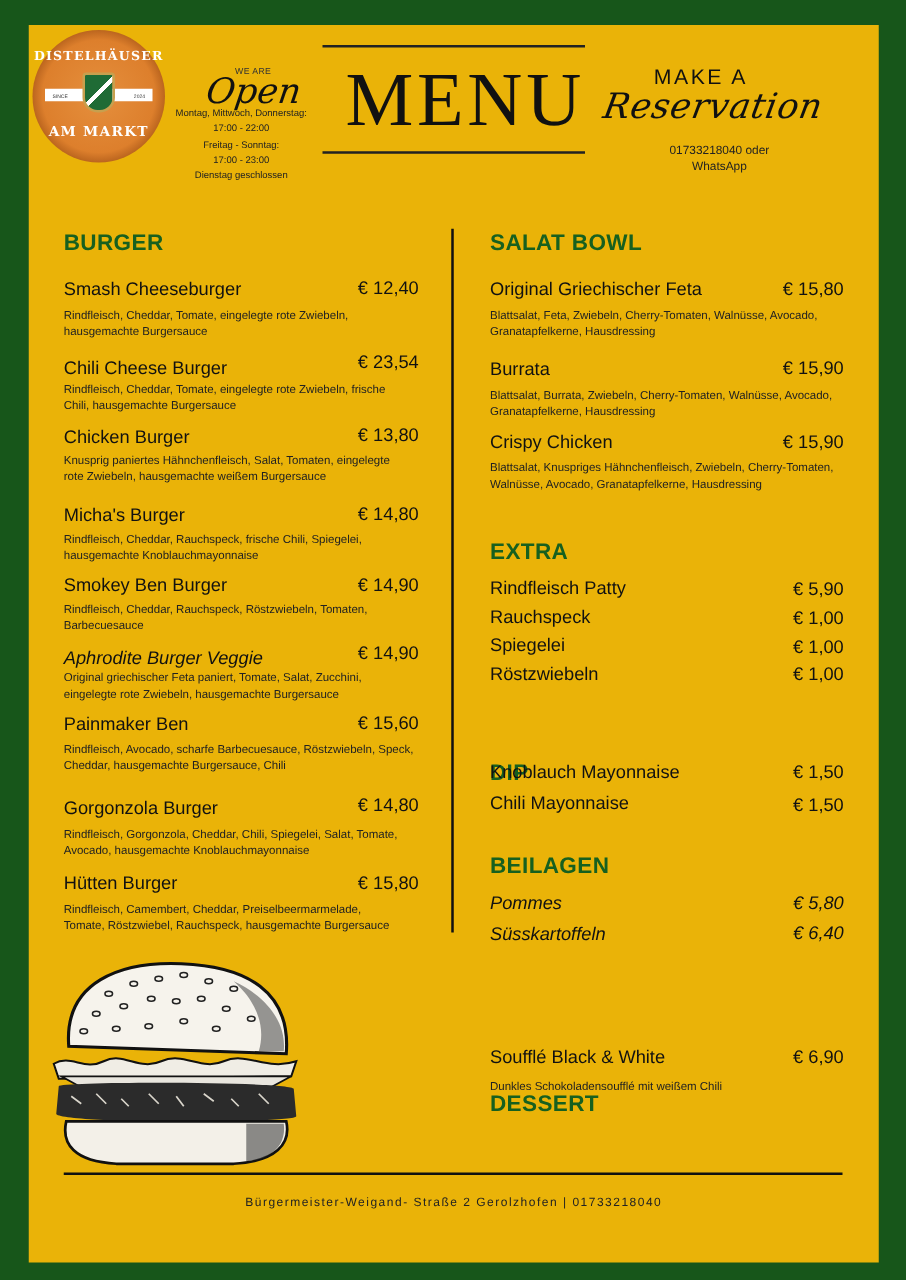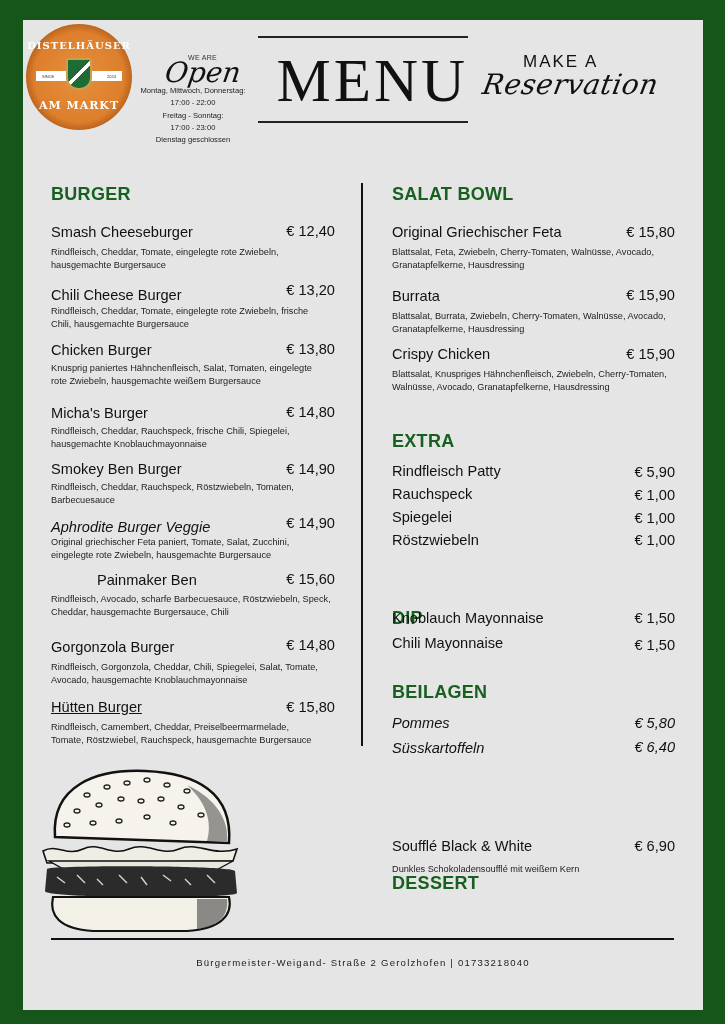--- a/index.html
+++ b/index.html
@@ -7,21 +7,21 @@
   body {
     background: #17561a;
     font-family: "Liberation Sans", sans-serif;
     position: relative;
     overflow: hidden;
   }
   .page {
     position: absolute;
     left: 23px; top: 20px;
     width: 680px; height: 990px;
-    background: #e5e5e5;
+    background: #eab308;
   }
   .abs { position: absolute; }
 
   
   .logo {
     position: absolute; left: 3px; top: 4px;
     width: 106px; height: 106px; border-radius: 50%;
     background: radial-gradient(circle at 50% 50%, #e58f3d 0%, #dd7f2c 60%, #b7621d 72%, #5f8f2f 76%, #3f7a26 82%, #9c3a1c 88%, #5a7d2a 100%);
   }
   .logo .ring-text-top {
@@ -120,32 +120,36 @@
     <div>17:00 - 23:00</div>
     <div>Dienstag geschlossen</div>
   </div>
 
   <div class="abs menu-rule" style="top:16px;"></div>
   <div class="abs menu-title">MENU</div>
   <div class="abs menu-rule" style="top:101px;"></div>
 
   <div class="abs make-a">MAKE A</div>
   <div class="abs reservation">Reservation</div>
+  <div class="abs res-phone">
+    <div>01733218040 oder</div>
+    <div>WhatsApp</div>
+  </div>
 
   <div class="abs section-title" style="left:28px; top:164px;">BURGER</div>
 
   <div class="abs" style="left:28px; top:204px; width:284px;">
     <div class="abs item-name" style="left:0; top:0;">Smash Cheeseburger</div>
     <div class="abs item-price" style="right:0; top:-1px;">€ 12,40</div>
     <div class="abs item-desc" style="left:0; top:22px; width:275px;">Rindfleisch, Cheddar, Tomate, eingelegte rote Zwiebeln, hausgemachte Burgersauce</div>
   </div>
 
   <div class="abs" style="left:28px; top:263px; width:284px;">
     <div class="abs item-name" style="left:0; top:4px;">Chili Cheese Burger</div>
-    <div class="abs item-price" style="right:0; top:-1px;">€ 13,20</div>
+    <div class="abs item-price" style="right:0; top:-1px;">€ 23,54</div>
     <div class="abs item-desc" style="left:0; top:22px; width:275px;">Rindfleisch, Cheddar, Tomate, eingelegte rote Zwiebeln, frische Chili, hausgemachte Burgersauce</div>
   </div>
 
   <div class="abs" style="left:28px; top:322px; width:284px;">
     <div class="abs item-name" style="left:0; top:0;">Chicken Burger</div>
     <div class="abs item-price" style="right:0; top:-1px;">€ 13,80</div>
     <div class="abs item-desc" style="left:0; top:20px; width:262px;">Knusprig paniertes Hähnchenfleisch, Salat, Tomaten, eingelegte rote Zwiebeln, hausgemachte weißem Burgersauce</div>
   </div>
 
   <div class="abs" style="left:28px; top:385px; width:284px;">
@@ -160,33 +164,33 @@
     <div class="abs item-desc" style="left:0; top:20px; width:275px;">Rindfleisch, Cheddar, Rauchspeck, Röstzwiebeln, Tomaten, Barbecuesauce</div>
   </div>
 
   <div class="abs" style="left:28px; top:495px; width:284px;">
     <div class="abs item-name" style="left:0; top:4px;font-style:italic;">Aphrodite Burger Veggie</div>
     <div class="abs item-price" style="right:0; top:0;">€ 14,90</div>
     <div class="abs item-desc" style="left:0; top:21px; width:280px;">Original griechischer Feta paniert, Tomate, Salat, Zucchini, eingelegte rote Zwiebeln, hausgemachte Burgersauce</div>
   </div>
 
   <div class="abs" style="left:28px; top:552px; width:284px;">
-    <div class="abs item-name" style="left:0; top:0;margin-left:46px;">Painmaker Ben</div>
+    <div class="abs item-name" style="left:0; top:0;">Painmaker Ben</div>
     <div class="abs item-price" style="right:0; top:-1px;">€ 15,60</div>
     <div class="abs item-desc" style="left:0; top:21px; width:284px;">Rindfleisch, Avocado, scharfe Barbecuesauce, Röstzwiebeln, Speck, Cheddar, hausgemachte Burgersauce, Chili</div>
   </div>
 
   <div class="abs" style="left:28px; top:619px; width:284px;">
     <div class="abs item-name" style="left:0; top:0;">Gorgonzola Burger</div>
     <div class="abs item-price" style="right:0; top:-2px;">€ 14,80</div>
     <div class="abs item-desc" style="left:0; top:22px; width:270px;">Rindfleisch, Gorgonzola, Cheddar, Chili, Spiegelei, Salat, Tomate, Avocado, hausgemachte Knoblauchmayonnaise</div>
   </div>
 
   <div class="abs" style="left:28px; top:679px; width:284px;">
-    <div class="abs item-name" style="left:0; top:0;text-decoration:underline;">Hütten Burger</div>
+    <div class="abs item-name" style="left:0; top:0;">Hütten Burger</div>
     <div class="abs item-price" style="right:0; top:0;">€ 15,80</div>
     <div class="abs item-desc" style="left:0; top:22px; width:270px;">Rindfleisch, Camembert, Cheddar, Preiselbeermarmelade, Tomate, Röstzwiebel, Rauchspeck, hausgemachte Burgersauce</div>
   </div>
 
   <div class="abs divider-v"></div>
 
   <svg class="abs burger-art" viewBox="0 0 206 170">
 
     <path d="M18 72 C14 20, 60 4, 108 6 C160 8, 196 28, 192 78 Z" fill="#f6f3ec" stroke="#111" stroke-width="2.5"></path>
     <path d="M150 20 C180 34, 192 56, 190 76 L170 76 C176 56, 168 36, 150 20 Z" fill="#555" opacity="0.6"></path>
@@ -269,18 +273,18 @@
     <div class="abs item-name" style="left:0; top:0;">Pommes</div>
     <div class="abs item-price" style="right:0; top:0;">€ 5,80</div>
     <div class="abs item-name" style="left:0; top:25px;">Süsskartoffeln</div>
     <div class="abs item-price" style="right:0; top:24px;">€ 6,40</div>
   </div>
 
   <div class="abs section-title" style="left:369px; top:808px;margin-top:45px;">DESSERT</div>
   <div class="abs" style="left:369px; top:818px; width:283px; height:40px;">
     <div class="abs item-name" style="left:0; top:0;">Soufflé Black &amp; White</div>
     <div class="abs item-price" style="right:0; top:0;">€ 6,90</div>
-    <div class="abs item-desc" style="left:0; top:25px; width:280px;">Dunkles Schokoladensoufflé mit weißem Kern</div>
+    <div class="abs item-desc" style="left:0; top:25px; width:280px;">Dunkles Schokoladensoufflé mit weißem Chili</div>
   </div>
 
   <div class="abs footer-rule"></div>
   <div class="abs footer-text">Bürgermeister-Weigand- Straße 2 Gerolzhofen | 01733218040</div>
 </div>
 
 </body></html>

